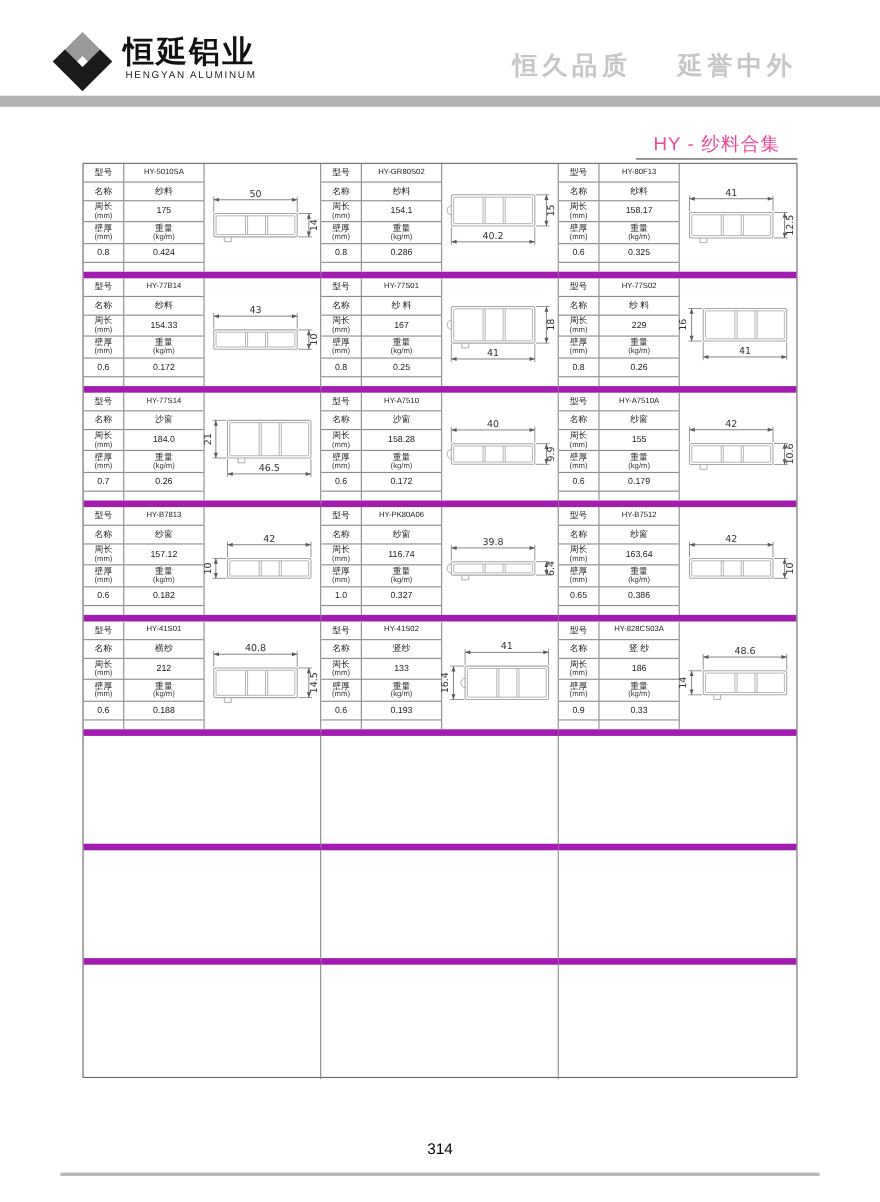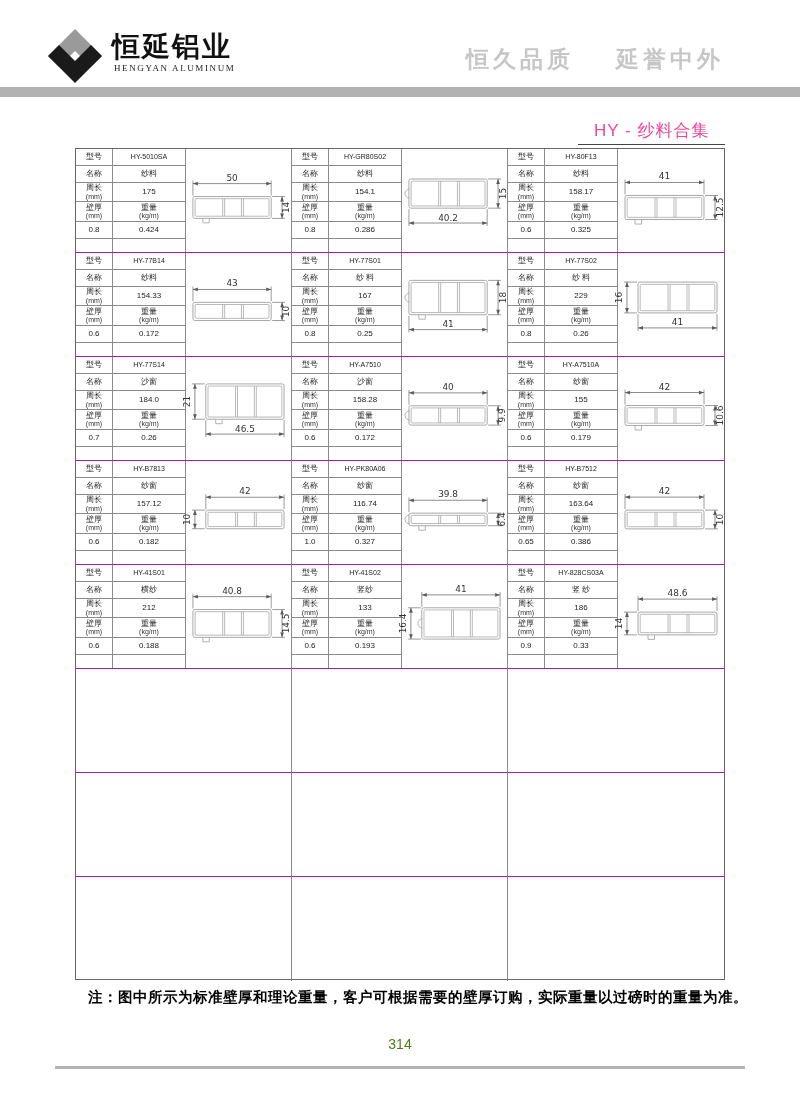--- a/index.html
+++ b/index.html
@@ -4,36 +4,36 @@
 <style>
   html,body{margin:0;padding:0;background:#e9e9e9;}
   .page{
     position:relative;width:800px;height:1093px;background:#ffffff;
     margin:0 auto;overflow:hidden;
     font-family:"Liberation Sans","DejaVu Sans",sans-serif;color:#1a1a1a;
   }
   
   .logo-svg{position:absolute;left:44px;top:26px;}
   .company-name{position:absolute;left:112px;top:28px;font-size:28px;font-weight:bold;letter-spacing:2px;color:#111;}
-  .company-en{position:absolute;left:114px;top:63px;font-size:9px;letter-spacing:1.6px;color:#222;font-family:Liberation Serif, serif;}
+  .company-en{position:absolute;left:114px;top:63px;font-size:9px;letter-spacing:1.6px;color:#222;}
   .slogan{position:absolute;top:44px;font-size:23px;color:#c6c6c6;letter-spacing:4px;font-weight:bold;}
   .slogan.left{left:466px;text-align:center;}
   .slogan.right{left:616px;}
   .header-bar{position:absolute;left:0;top:87px;width:800px;height:10px;background:#b2b2b2;}
   
   .title-main{position:absolute;left:256px;top:105px;font-size:30px;font-weight:bold;letter-spacing:3px;color:#000;}
   .title-sub{position:absolute;left:594px;top:119px;font-size:17px;color:#ec4899;letter-spacing:1px;}
   .title-sub-rule{position:absolute;left:578px;top:144px;width:147px;height:1px;background:#444;}
   
   .grid{
     position:absolute;left:75px;top:148px;width:650px;height:832px;
     display:grid;grid-template-columns:repeat(3,1fr);grid-auto-rows:104px;
     border:1px solid #666;box-sizing:border-box;background:#fff;
   }
-  .cell{display:flex;border-right:1px solid #8a8a8a;border-bottom:1px solid #a21caf;box-sizing:border-box;overflow:hidden;}
+  .cell{display:flex;border-right:1px solid #8a8a8a;border-bottom:6px solid #a21caf;box-sizing:border-box;overflow:hidden;}
   .cell:nth-child(3n){border-right:none;}
   .cell:nth-child(n+22){border-bottom:none;}
   .minitable{
     width:110px;flex:0 0 110px;display:grid;
     grid-template-columns:37px 1fr;grid-template-rows:17px 17px 19px 20px 17px 1fr;
     border-right:1px solid #8a8a8a;box-sizing:border-box;
   }
   .mt-cell{
     display:flex;flex-direction:column;align-items:center;justify-content:center;
     border-bottom:1px solid #8a8a8a;border-right:0;box-sizing:border-box;
@@ -41,21 +41,21 @@
   }
   .mt-cell.c1{border-right:1px solid #8a8a8a;}
   .mt-cell.last{border-bottom:none;}
   .mt-cell .unit{font-size:7px;color:#333;}
   .mt-cell.model-val{font-size:7px;letter-spacing:0;}
   .drawing{flex:1;position:relative;}
   .drawing svg{position:absolute;left:0;top:0;width:100%;height:100%;overflow:visible;
     font-family:"DejaVu Sans","Liberation Sans",sans-serif;}
   
   .note{position:absolute;left:88px;top:988px;font-size:14.5px;font-weight:bold;color:#000;letter-spacing:0.5px;}
-  .page-number{position:absolute;left:0;top:1036px;width:100%;text-align:center;font-size:14px;color:#4d7c0f;}
+  .page-number{position:absolute;left:0;top:1036px;width:100%;text-align:center;font-size:14px;color:#000000;}
   .bottom-bar{position:absolute;left:55px;top:1066px;width:690px;height:3px;background:#b5b5b5;}
 </style>
 </head>
 <body>
 
 <div class="page">
 
   <svg class="logo-svg" width="62" height="60" viewBox="0 0 62 60">
     <polygon points="31,3 58,30 47,41 31,25 15,41 4,30" fill="#9a9a9a"></polygon>
     <polygon points="31,57 4,30 15,19 31,35 47,19 58,30" fill="#1a1a1a"></polygon>
@@ -1062,17 +1062,16 @@
       <div class="cell"></div>
       <div class="cell"></div>
       <div class="cell"></div>
       <div class="cell"></div>
       <div class="cell"></div>
       <div class="cell"></div>
       <div class="cell"></div>
       <div class="cell"></div>
     </div>
 
-  <div class="note">注：图中所示为标准壁厚和理论重量，客户可根据需要的壁厚订购，实际重量以过磅时的重量为准。</div>
   <div class="page-number">314</div>
   <div class="bottom-bar"></div>
 
 </div>
 
 </body></html>

